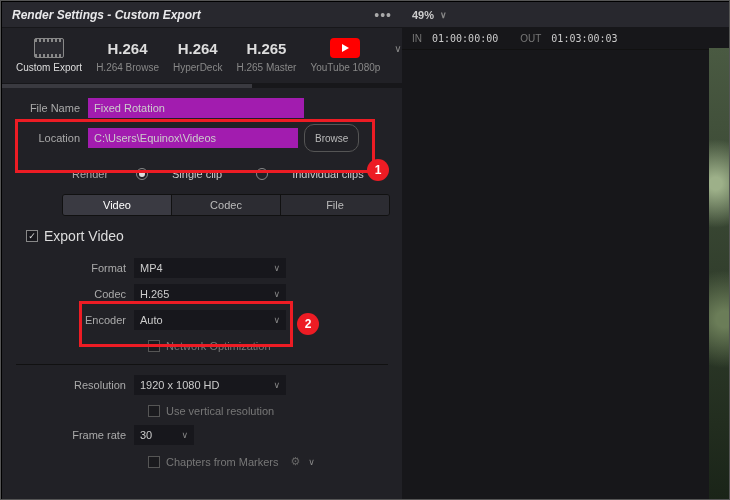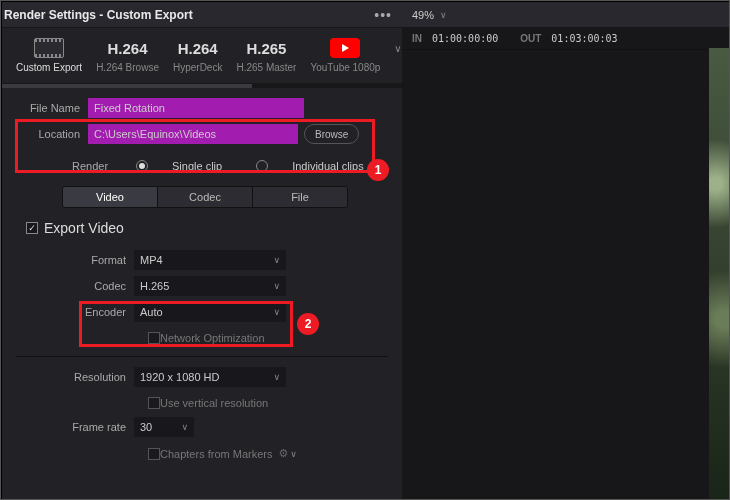--- a/index.html
+++ b/index.html
@@ -1,21 +1,21 @@
 <!DOCTYPE html>
 <html><head>
 <meta charset="utf-8">
 <style>
   * { box-sizing: border-box; margin: 0; padding: 0; font-family: -apple-system, "Segoe UI", Arial, sans-serif; }
   body { background: #000; width: 730px; height: 500px; overflow: hidden; position: relative; border:1px solid #555;}
   .panel-left { position:absolute; left:1px; top:1px; width:400px; height:498px; background:#212126; color:#c8c8cc; }
   .panel-right { position:absolute; left:401px; top:1px; width:329px; height:498px; background:#17171a; }
 
   .title-bar { display:flex; align-items:center; height:26px; background:#28282e; border-bottom:1px solid #17171a;}
-  .title-text { font-size:12px; font-weight:600; color:#e8e8ea; padding-left:2px; flex:1; }
+  .title-text { font-size:12px; font-weight:600; color:#e8e8ea; padding-left:10px; flex:1;font-style:italic; }
   .title-dots { color:#aaa; padding:0 10px; font-size:14px; letter-spacing:1px; cursor:pointer;}
   
   .preset-row { display:flex; align-items:flex-end; gap:14px; padding:10px 14px 10px 14px; border-bottom:1px solid #17171a;}
   .preset { display:flex; flex-direction:column; align-items:center; gap:4px; cursor:pointer;}
   .preset-icon { width:30px; height:20px; border:1px solid #888; border-radius:2px; position:relative; background:#2a2a30;}
   .preset-icon::before, .preset-icon::after { content:""; position:absolute; width:100%; height:3px; top:0; left:0; background-image:repeating-linear-gradient(to right,#888 0 2px,transparent 2px 4px);}
   .preset-icon::after { top:auto; bottom:0;}
   .preset-big { font-size:15px; font-weight:600; color:#ddd; height:20px; display:flex; align-items:center;}
   .preset-label { font-size:10px; color:#888; white-space:nowrap;}
   .preset.active .preset-label { color:#ddd; }
@@ -25,52 +25,52 @@
 
   .scroll-track { height:4px; background:#17171a;}
   .scroll-thumb { height:4px; width:250px; background:#3a3a40;}
 
   .form-area { padding:10px 14px; font-size:11px; color:#bbb; }
   .row { display:flex; align-items:center; margin-bottom:6px; }
   .lbl { width:72px; text-align:right; padding-right:8px; color:#aaa; font-size:11px;}
   .txt-input { flex:1; height:20px; background:#a21caf; border:none; color:#ccc; font-size:11px; padding:0 6px;}
   .txt-wide { width:210px; flex:none;}
   .txt-file { width:216px; flex:none;}
-  .browse-btn { height:20px; border:1px solid #555; background:transparent; color:#bbb; border-radius:10px; padding:0 10px; font-size:10px; margin-left:6px; cursor:pointer;}
+  .browse-btn { height:28px; border:1px solid #555; background:transparent; color:#bbb; border-radius:10px; padding:0 10px; font-size:10px; margin-left:6px; cursor:pointer;}
 
   .radio-row { display:flex; align-items:center; gap:24px; padding:10px 0 14px 56px;}
   .radio { width:12px; height:12px; border:1px solid #888; border-radius:50%; display:inline-flex; align-items:center; justify-content:center; cursor:pointer;}
   .radio.on::after { content:""; width:6px; height:6px; background:#ddd; border-radius:50%;}
   .radio-lbl { font-size:11px; color:#ccc; margin-right:10px;}
 
-  .seg-row { display:flex; width:286px; margin:0 0 12px 46px; border:1px solid #111; border-radius:3px; overflow:hidden;}
+  .seg-row { display:flex; width:328px; margin:0 0 12px 46px; border:1px solid #111; border-radius:3px; overflow:hidden;}
   .seg { flex:1; text-align:center; font-size:11px; padding:4px 0; background:#2c2c32; color:#bbb; cursor:pointer; border-right:1px solid #111;}
   .seg:last-child { border-right:none;}
   .seg.active { background:#3a3a42; color:#fff;}
 
   .chk-row { display:flex; align-items:center; gap:6px; padding:0 0 14px 10px;}
   .chk { width:12px; height:12px; border:1px solid #888; display:inline-flex; align-items:center; justify-content:center; font-size:9px; color:#ddd; cursor:pointer; background:#17171c;}
   .chk.on::after { content:"✓";}
   .chk-lbl { font-size:14px; color:#ddd;}
 
   .dd { height:20px; background:#17171c; color:#ccc; font-size:11px; padding:0 6px; display:flex; align-items:center; justify-content:space-between; cursor:pointer; width:152px;}
   .dd-sm { width:60px;}
   .chev { font-size:9px; color:#888;}
 
-  .sub-row { display:flex; align-items:center; gap:0; padding:4px 0 8px 132px; color:#777; font-size:11px;}
+  .sub-row { display:flex; align-items:center; gap:6px; padding:4px 0 8px 132px; color:#777; font-size:11px;}
   .sub-chk { width:12px; height:12px; border:1px solid #555; background:#1a1a1e; cursor:pointer;}
   .gear { color:#666; font-size:11px; margin-left:6px;}
   .divider { height:1px; background:#111; margin:4px 0 10px;}
 
   
-  .zoom-bar { height:26px; background:#28282e; display:flex; align-items:center; padding:0 10px; border-bottom:1px solid #17171a;}
+  .zoom-bar { height:26px; background:#28282e; display:flex; align-items:center; padding:0 10px; border-bottom:1px solid #17171a;font-weight:bold;}
   .zoom-txt { font-size:11px; color:#ccc;}
   .zoom-chev { font-size:9px; color:#888; margin-left:6px;}
   .tc-row { height:22px; display:flex; align-items:center; font-size:10px; gap:10px; padding:0 10px; border-bottom:1px solid #111;}
-  .tc-key { color:#777;font-weight:bold;}
+  .tc-key { color:#777;}
   .tc-val { color:#ccc; font-family:monospace; font-size:10px;}
   .preview-sliver{ position:absolute; right:0; top:46px; bottom:0; width:22px; background:radial-gradient(circle at 30% 30%,#9db089 2%,transparent 14%),radial-gradient(circle at 70% 60%,#6b7d58 3%,transparent 18%),linear-gradient(#4a5a42,#1a2418);}
 
   
   .callout-box { position:absolute; border:3px solid #ed1c24; pointer-events:none;}
   .badge { position:absolute; width:22px; height:22px; background:#ed1c24; border-radius:50%; color:#fff; font-size:12px; font-weight:700; display:flex; align-items:center; justify-content:center; pointer-events:none;}
 </style>
 </head>
 <body>
 

